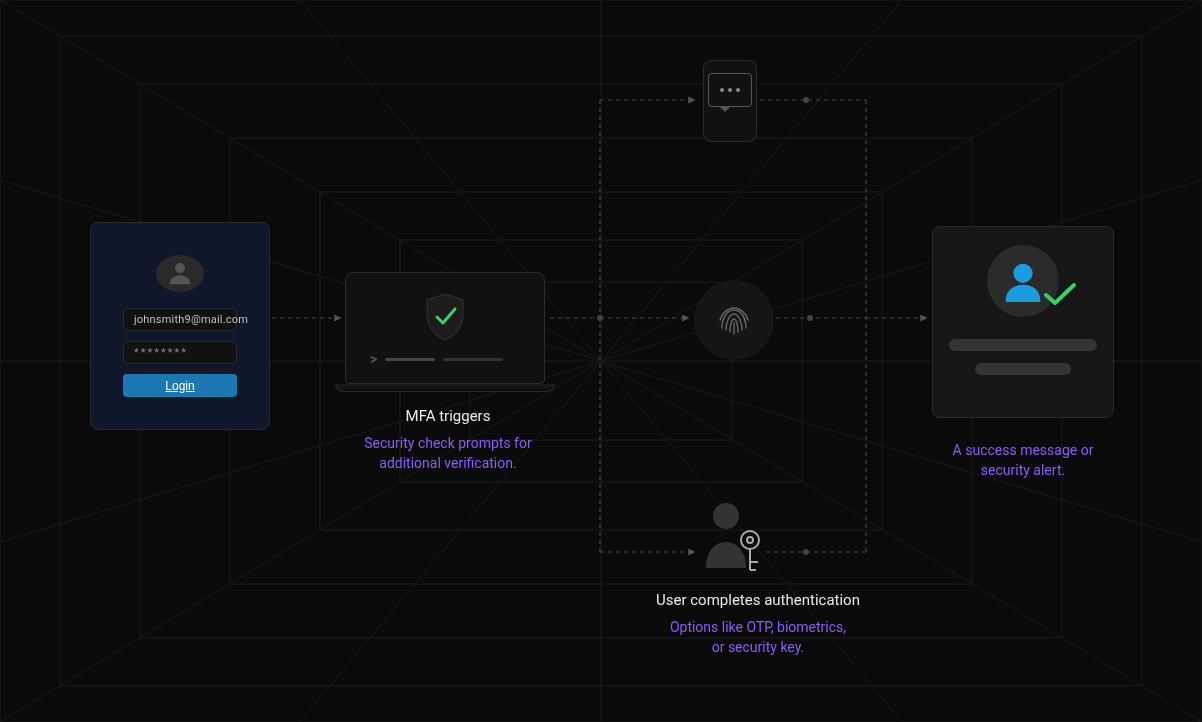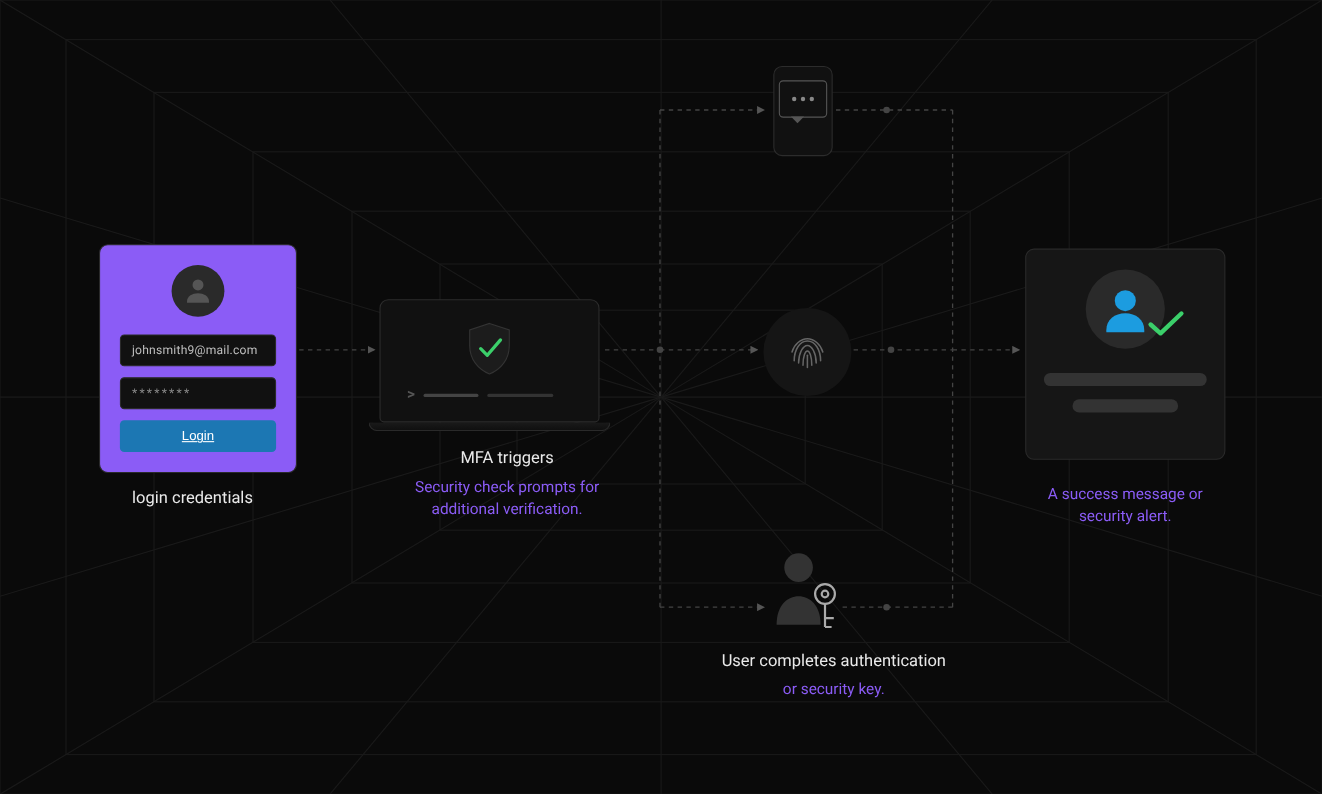--- a/index.html
+++ b/index.html
@@ -25,24 +25,24 @@
   .stage {
     position: absolute;
     inset: 0;
   }
 
   
   .login-card {
     position: absolute;
     left: 90px; top: 222px;
     width: 180px; height: 208px;
-    background: #8b5cf6;
+    background: #0f172a;
     border: 1px solid #2a2a2a;
     border-radius: 8px;
-    padding: 18px;
+    padding: 32px;
     display: flex;
     flex-direction: column;
     align-items: center;
     gap: 10px;
   }
   .avatar-placeholder {
     width: 48px; height: 48px;
     border-radius: 50%;
     background: #2a2a2a;
     display: flex; align-items: center; justify-content: center;
@@ -268,40 +268,39 @@
       <span>johnsmith9@mail.com</span>
     </div>
     <div class="login-field pw">
       <span>********</span>
     </div>
     <button class="login-btn">
       <span>Login</span>
     </button>
   </div>
   <div class="caption" style="left:90px;top:442px;width:170px">
-    <div class="title">login credentials</div>
   </div>
 
   <div class="laptop-wrap">
     <div class="laptop-screen">
       <div class="shield">
         <svg width="44" height="50" viewBox="0 0 44 50">
           <path d="M22 2 L40 8 V22 C40 35 32 44 22 48 C12 44 4 35 4 22 V8 Z" fill="#1c1c1c" stroke="#333"></path>
           <polyline points="14,25 20,31 32,17" fill="none" stroke="#3bcf6a" stroke-width="3" stroke-linecap="round" stroke-linejoin="round"></polyline>
         </svg>
       </div>
       <div class="terminal-line">
         <span style="font-weight:bold">&gt;</span>
         <span class="bar1"></span>
         <span class="bar2"></span>
       </div>
     </div>
     <div class="laptop-base"></div>
   </div>
-  <div class="caption" style="left:346px;top:406px;width:230px">
+  <div class="caption" style="left:333px;top:406px;width:230px">
     <div class="title">MFA triggers</div>
     <div class="desc">Security check prompts for</div>
     <div class="desc">additional verification.</div>
   </div>
 
   <div class="phone-otp">
     <div class="speech">
       <span class="dot"></span>
         <span class="dot"></span>
         <span class="dot"></span>
@@ -327,20 +326,21 @@
         <circle cx="12" cy="12" r="3"></circle>
         <line x1="12" y1="21" x2="12" y2="42"></line>
         <line x1="12" y1="34" x2="20" y2="34"></line>
         <line x1="12" y1="42" x2="18" y2="42"></line>
       </g>
     </svg>
   </div>
 
   <div class="caption" style="left:598px;top:590px;width:320px">
     <div class="title">User completes authentication</div>
+    <div class="desc">Options like OTP, biometrics,</div>
     <div class="desc">or security key.</div>
   </div>
 
   <div class="result-card">
     <div class="result-avatar-wrap">
       <svg width="46" height="46" viewBox="0 0 24 24" fill="#1c9ce0">
         <circle cx="12" cy="8" r="5"></circle>
         <path d="M3 22c0-5 4-8 9-8s9 3 9 8v1H3z"></path>
       </svg>
       <span class="result-check">

